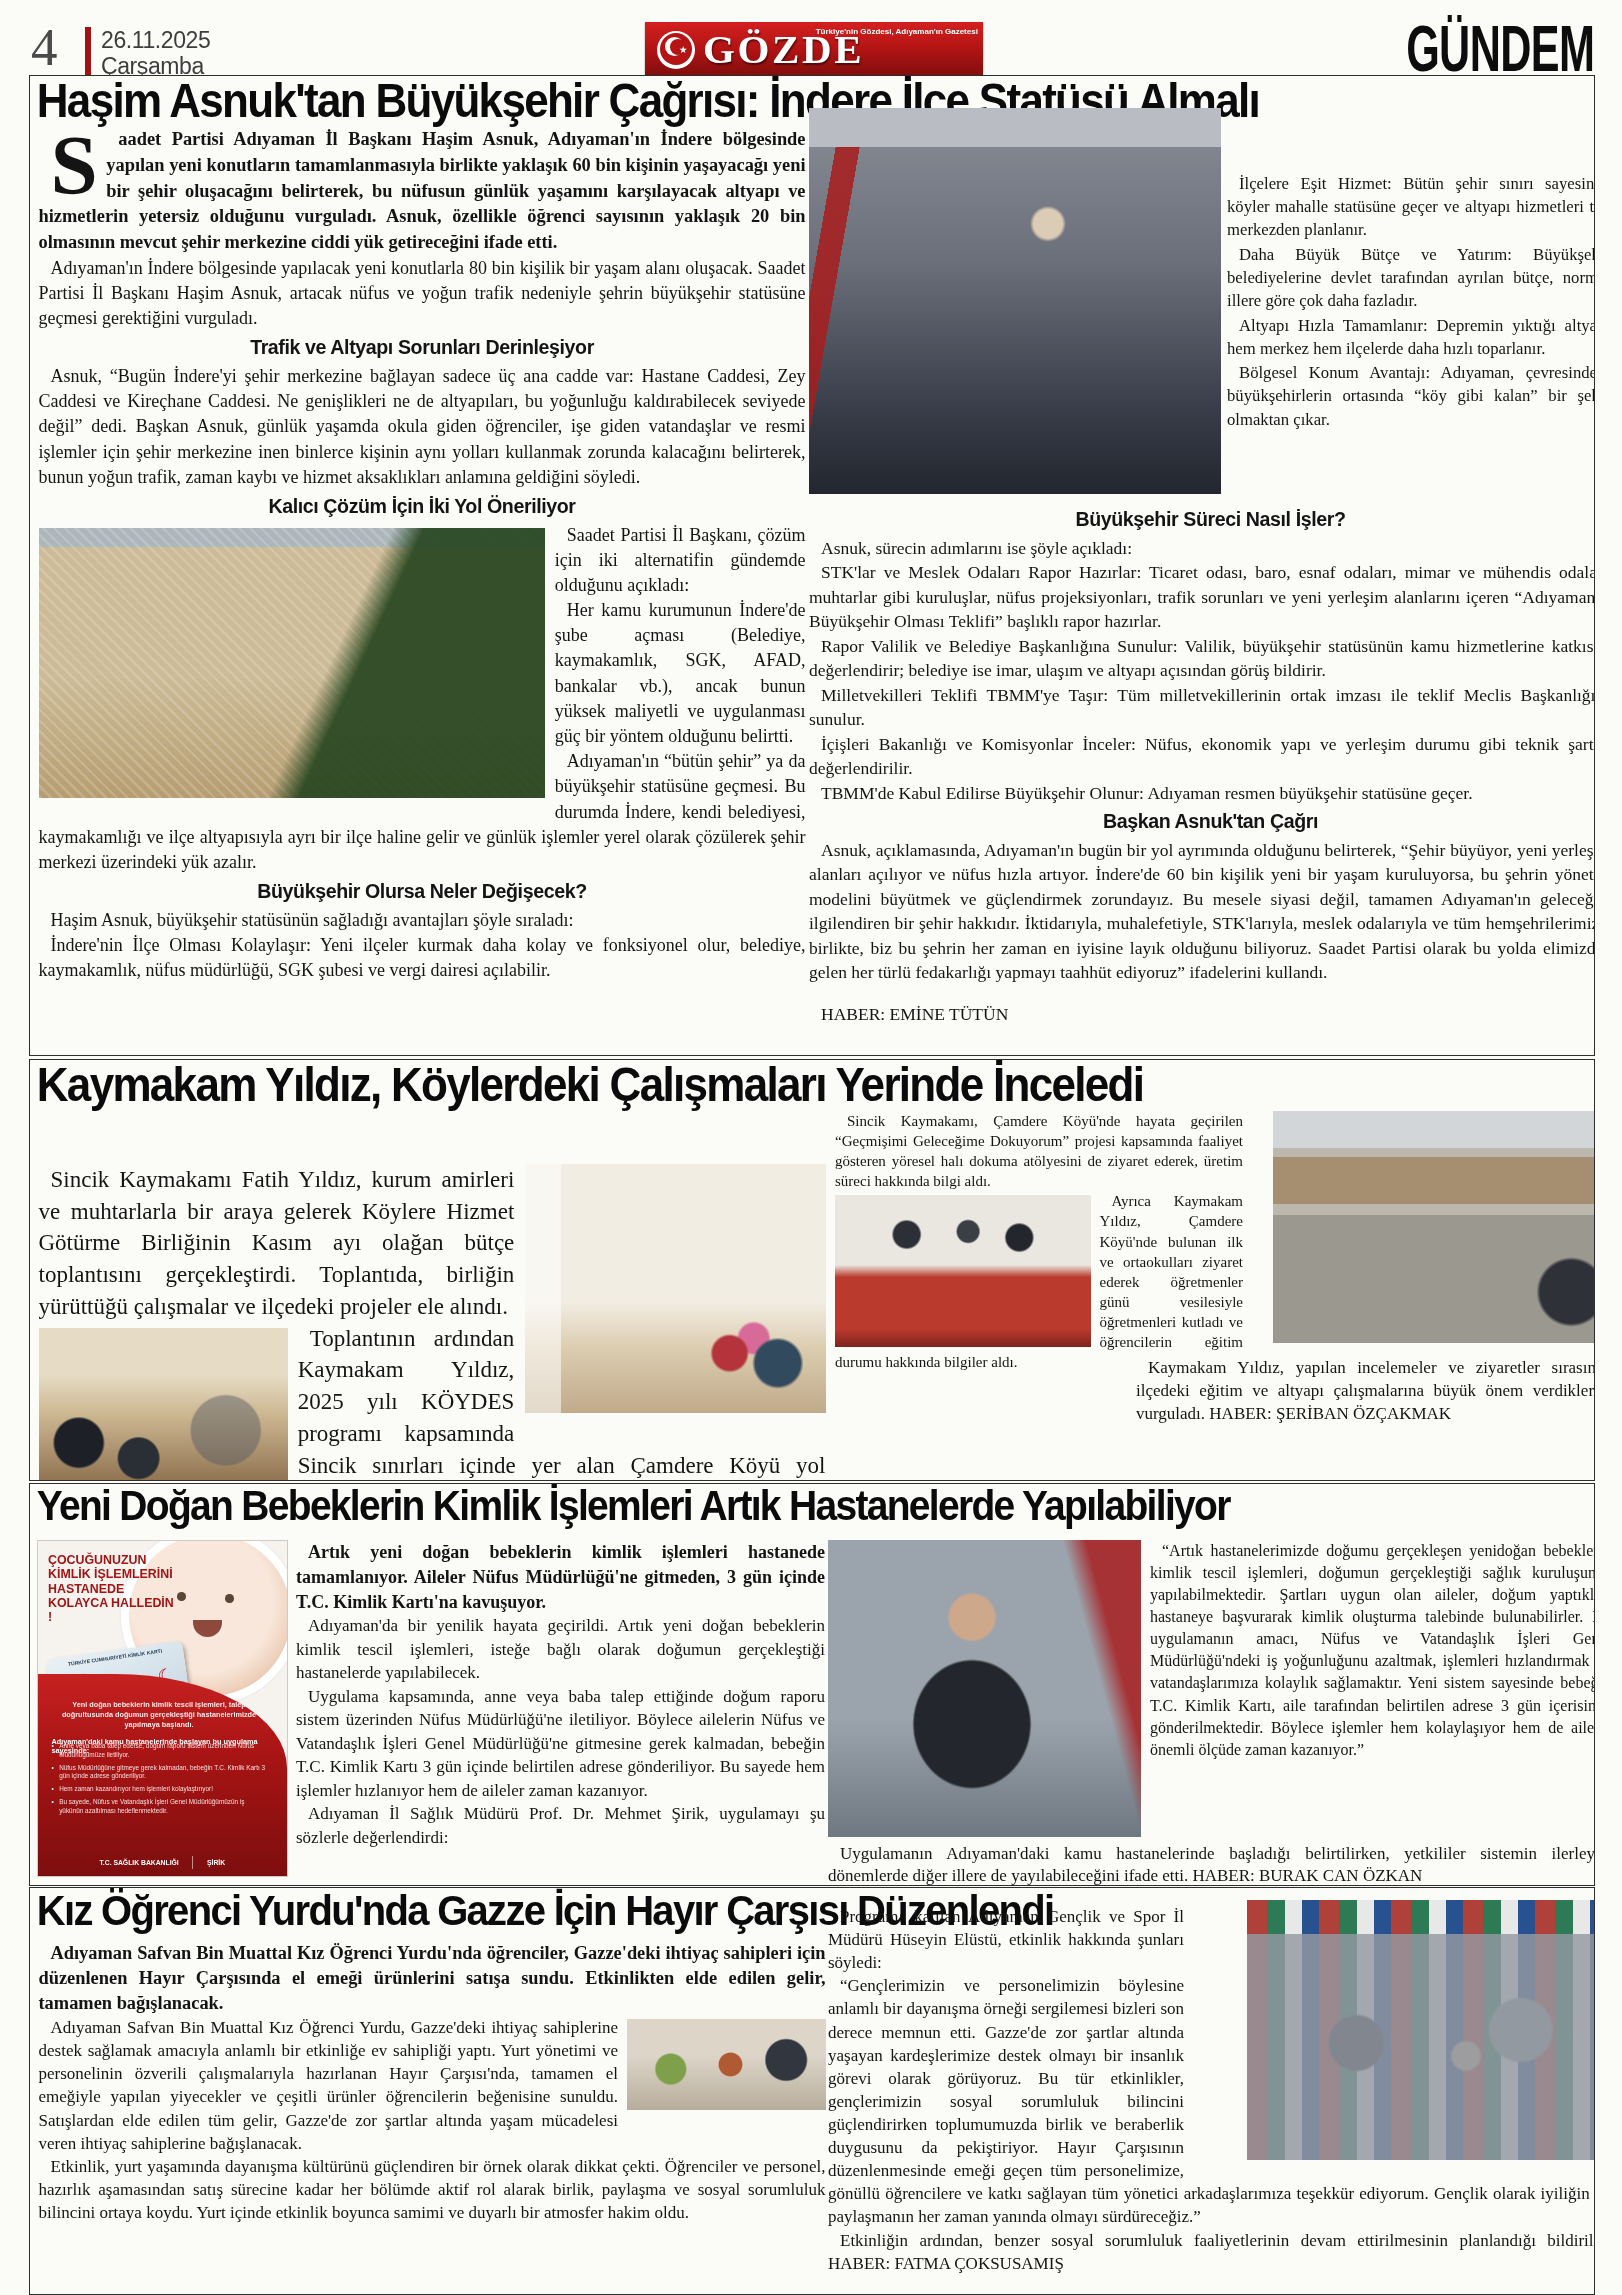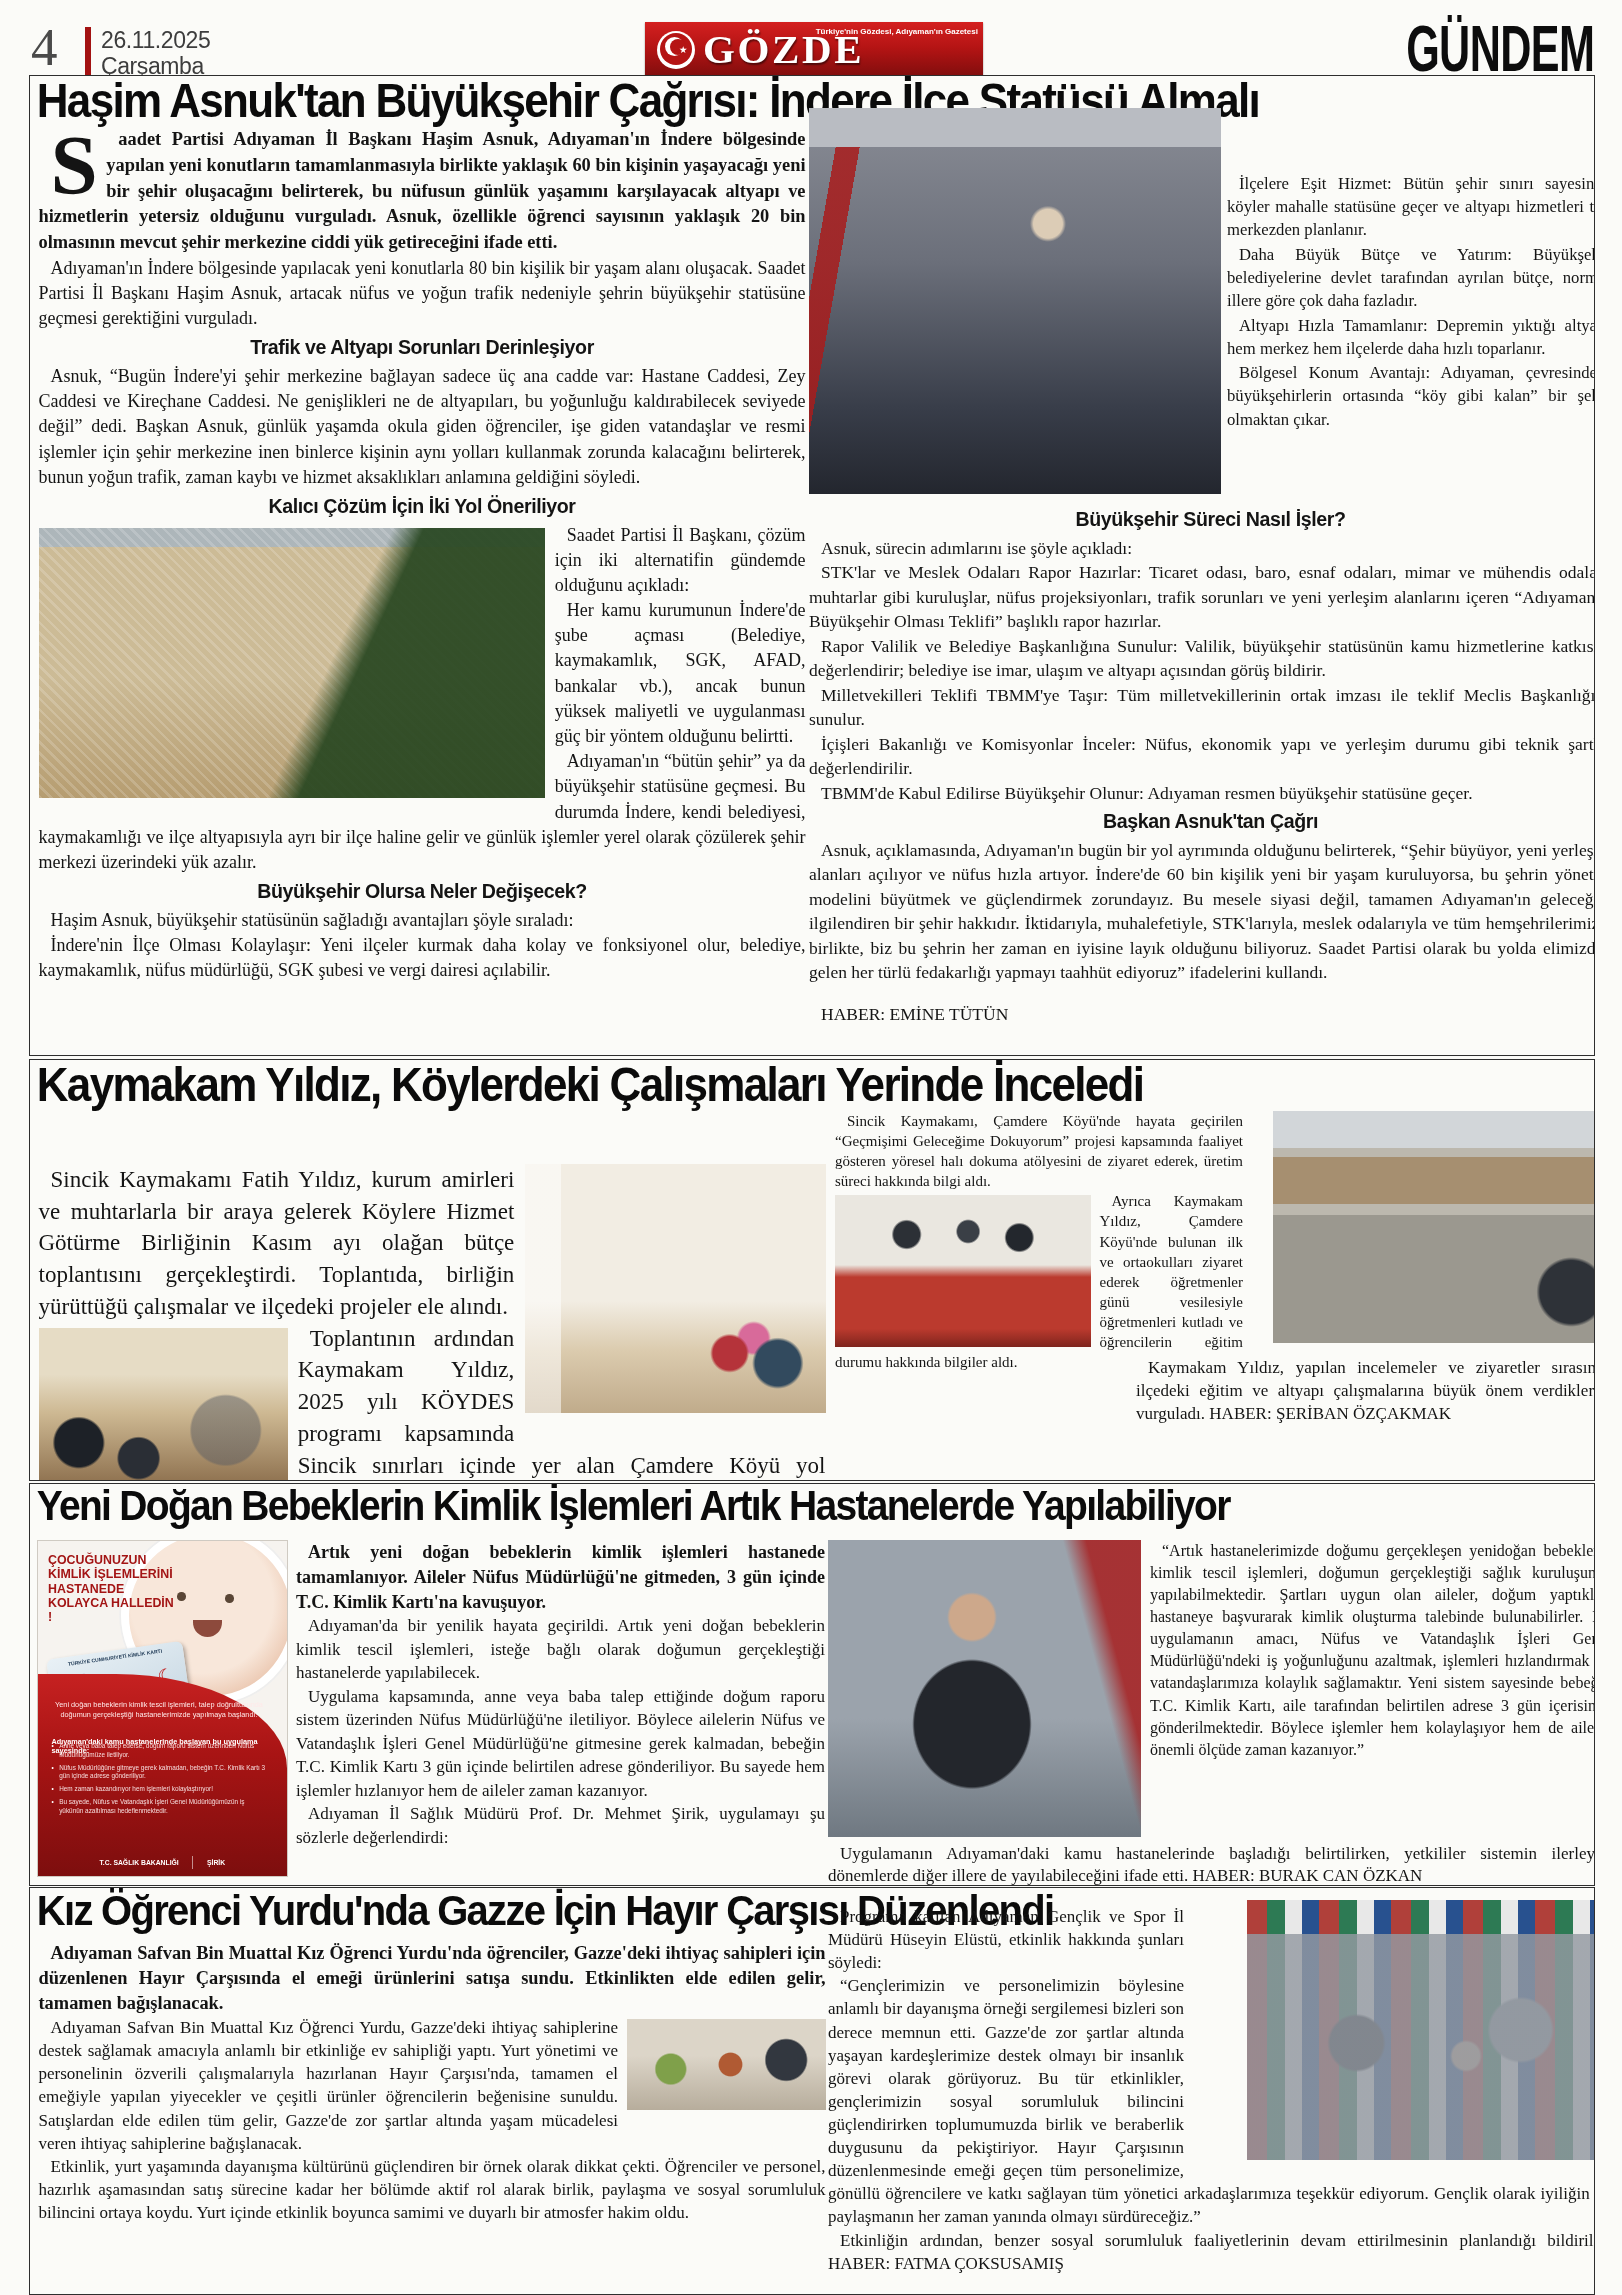--- a/index.html
+++ b/index.html
@@ -78,21 +78,21 @@
   .flyer-eye1,.flyer-eye2{position:absolute;width:8.5px;height:8.5px;border-radius:50%;background:#5a4636;}
   .flyer-eye1{right:101px;top:51px;}.flyer-eye2{right:53px;top:53px;}
   .flyer-mouth{position:absolute;right:65px;top:79px;width:29px;height:17px;border-radius:0 0 26px 26px;background:#8d4a3c;}
   .flyer-title{position:absolute;left:10.2px;top:12px;width:128px;color:#a31515;font-weight:700;font-size:12.4px;line-height:1.15;}
   .flyer-card{position:absolute;left:13.7px;top:109px;width:137px;height:79px;background:linear-gradient(160deg,#e9f1f6,#c3d4e0);border-radius:6.8px;transform:rotate(-8deg);box-shadow:1.7px 2.6px 4.3px rgba(0,0,0,.35);}
   .flyer-card .clabel{position:absolute;left:0;right:0;top:4.3px;text-align:center;font-size:5.1px;font-weight:700;color:#27415c;}
   .flyer-card .cphoto{position:absolute;left:6.8px;top:19px;width:29px;height:36px;background:#cfdde7;border:0.9px solid #9fb4c2;border-radius:2.6px;}
   .flyer-card .chead{position:absolute;left:12px;top:22px;width:19px;height:19px;border-radius:50%;background:#8a5d3b;}
   .flyer-card .ccrescent{position:absolute;right:12px;top:20.5px;color:#c01616;font-size:19px;font-family:"DejaVu Sans",sans-serif;}
   .flyer-red{position:absolute;left:0;right:0;bottom:0;height:202px;background:linear-gradient(180deg,#c62121 0%,#a81414 40%,#7d0e0e 100%);border-top-right-radius:171px 94px;}
-  .flyer-band{position:absolute;left:13.7px;top:26px;width:215px;color:#ffe9e9;font-size:7.3px;line-height:1.35;text-align:center;}
+  .flyer-band{position:absolute;left:13.7px;top:26px;width:215px;color:#ffe9e9;font-size:7.3px;line-height:1.35;text-align:center;font-weight:bold;}
   .flyer-intro{position:absolute;left:13.7px;top:55px;width:215px;color:#fff;font-weight:700;font-size:7.3px;margin-top:8px;}
   .flyer-bullets{position:absolute;left:13.7px;top:68px;width:215px;margin:0;padding:0;list-style:none;color:#f6dcdc;font-size:6.4px;line-height:1.35;}
   .flyer-bullets li{margin-bottom:4.3px;padding-left:7.7px;position:relative;text-align:left;}
   .flyer-bullets li:before{content:"•";position:absolute;left:0;top:0;color:#fff;}
   .flyer-footer{position:absolute;left:0;right:0;bottom:6.8px;display:flex;justify-content:center;gap:13.7px;color:#fff;font-size:6.8px;font-weight:700;align-items:center;}
   .flyer-footer .sep{width:0.9px;height:13.7px;background:#ffffff88;}
   .a3-mid{position:absolute;left:266px;top:56px;width:529px;font-size:17px;line-height:1.38;}
   .a3-mid .lead{font-weight:700;font-size:18px;}
   .desk{left:798px;top:56px;width:313px;height:297px;
     background:linear-gradient(75deg,transparent 0 80%,rgba(168,22,22,.8) 86% 100%),

